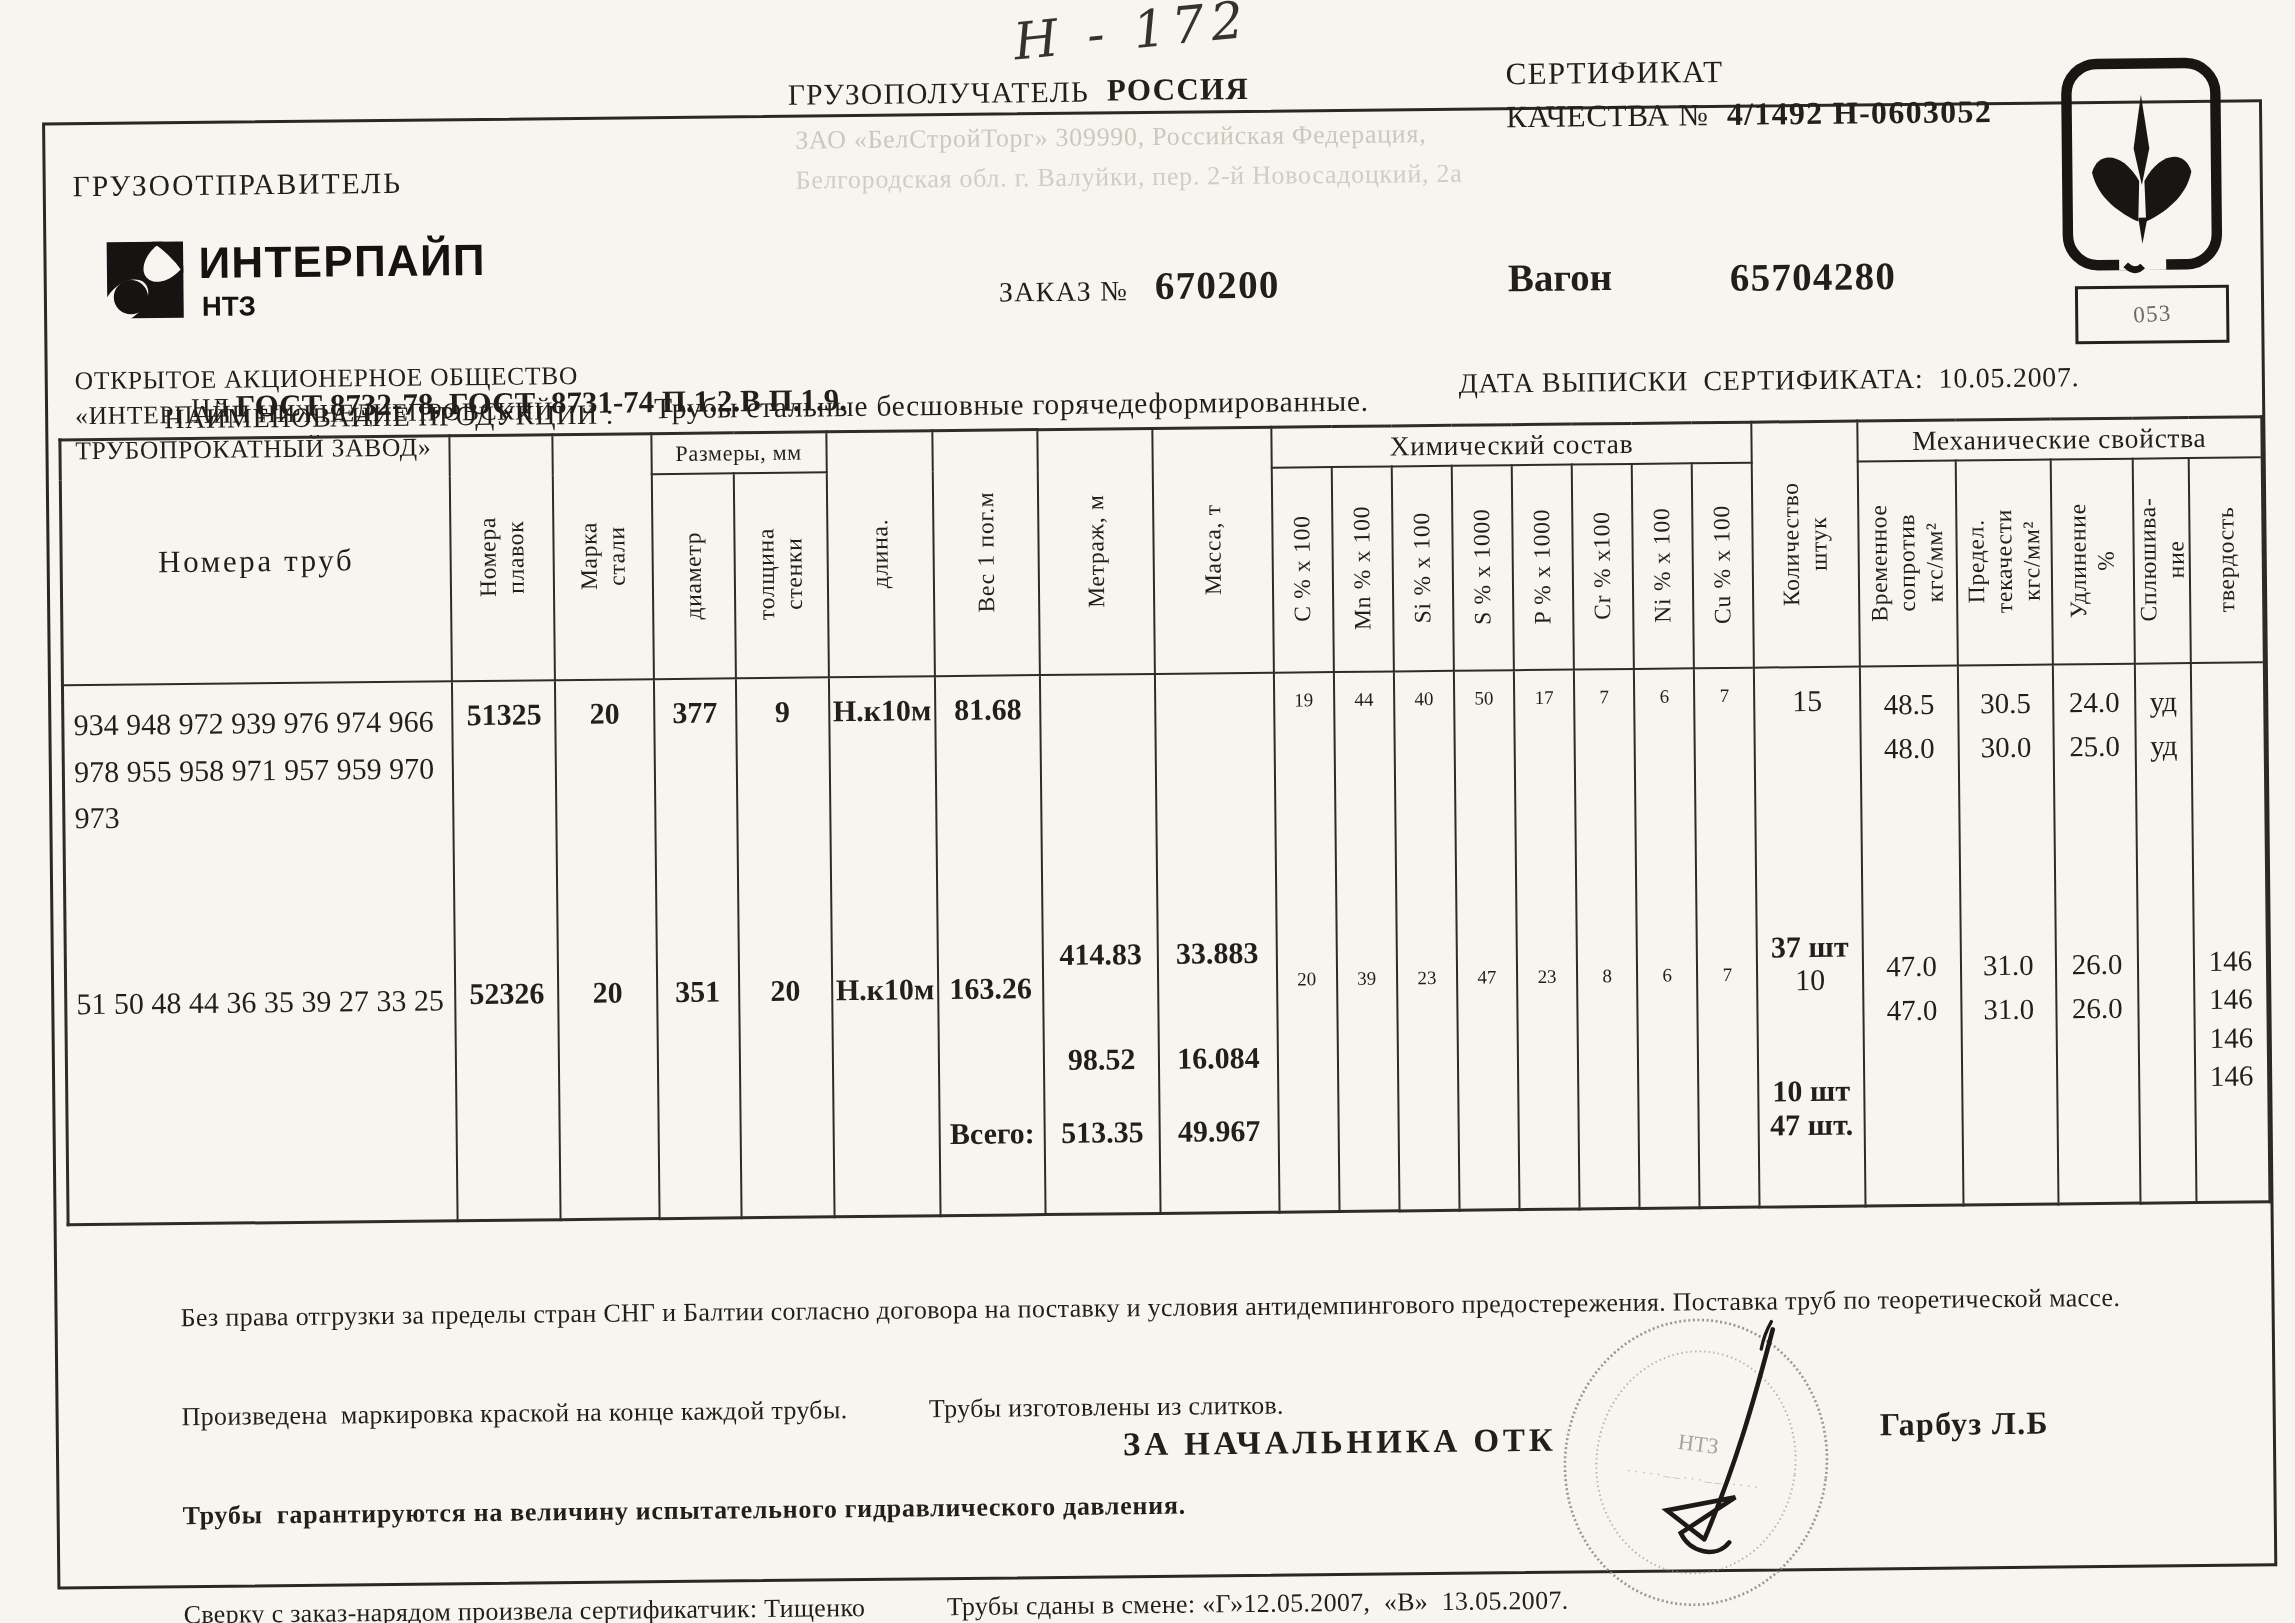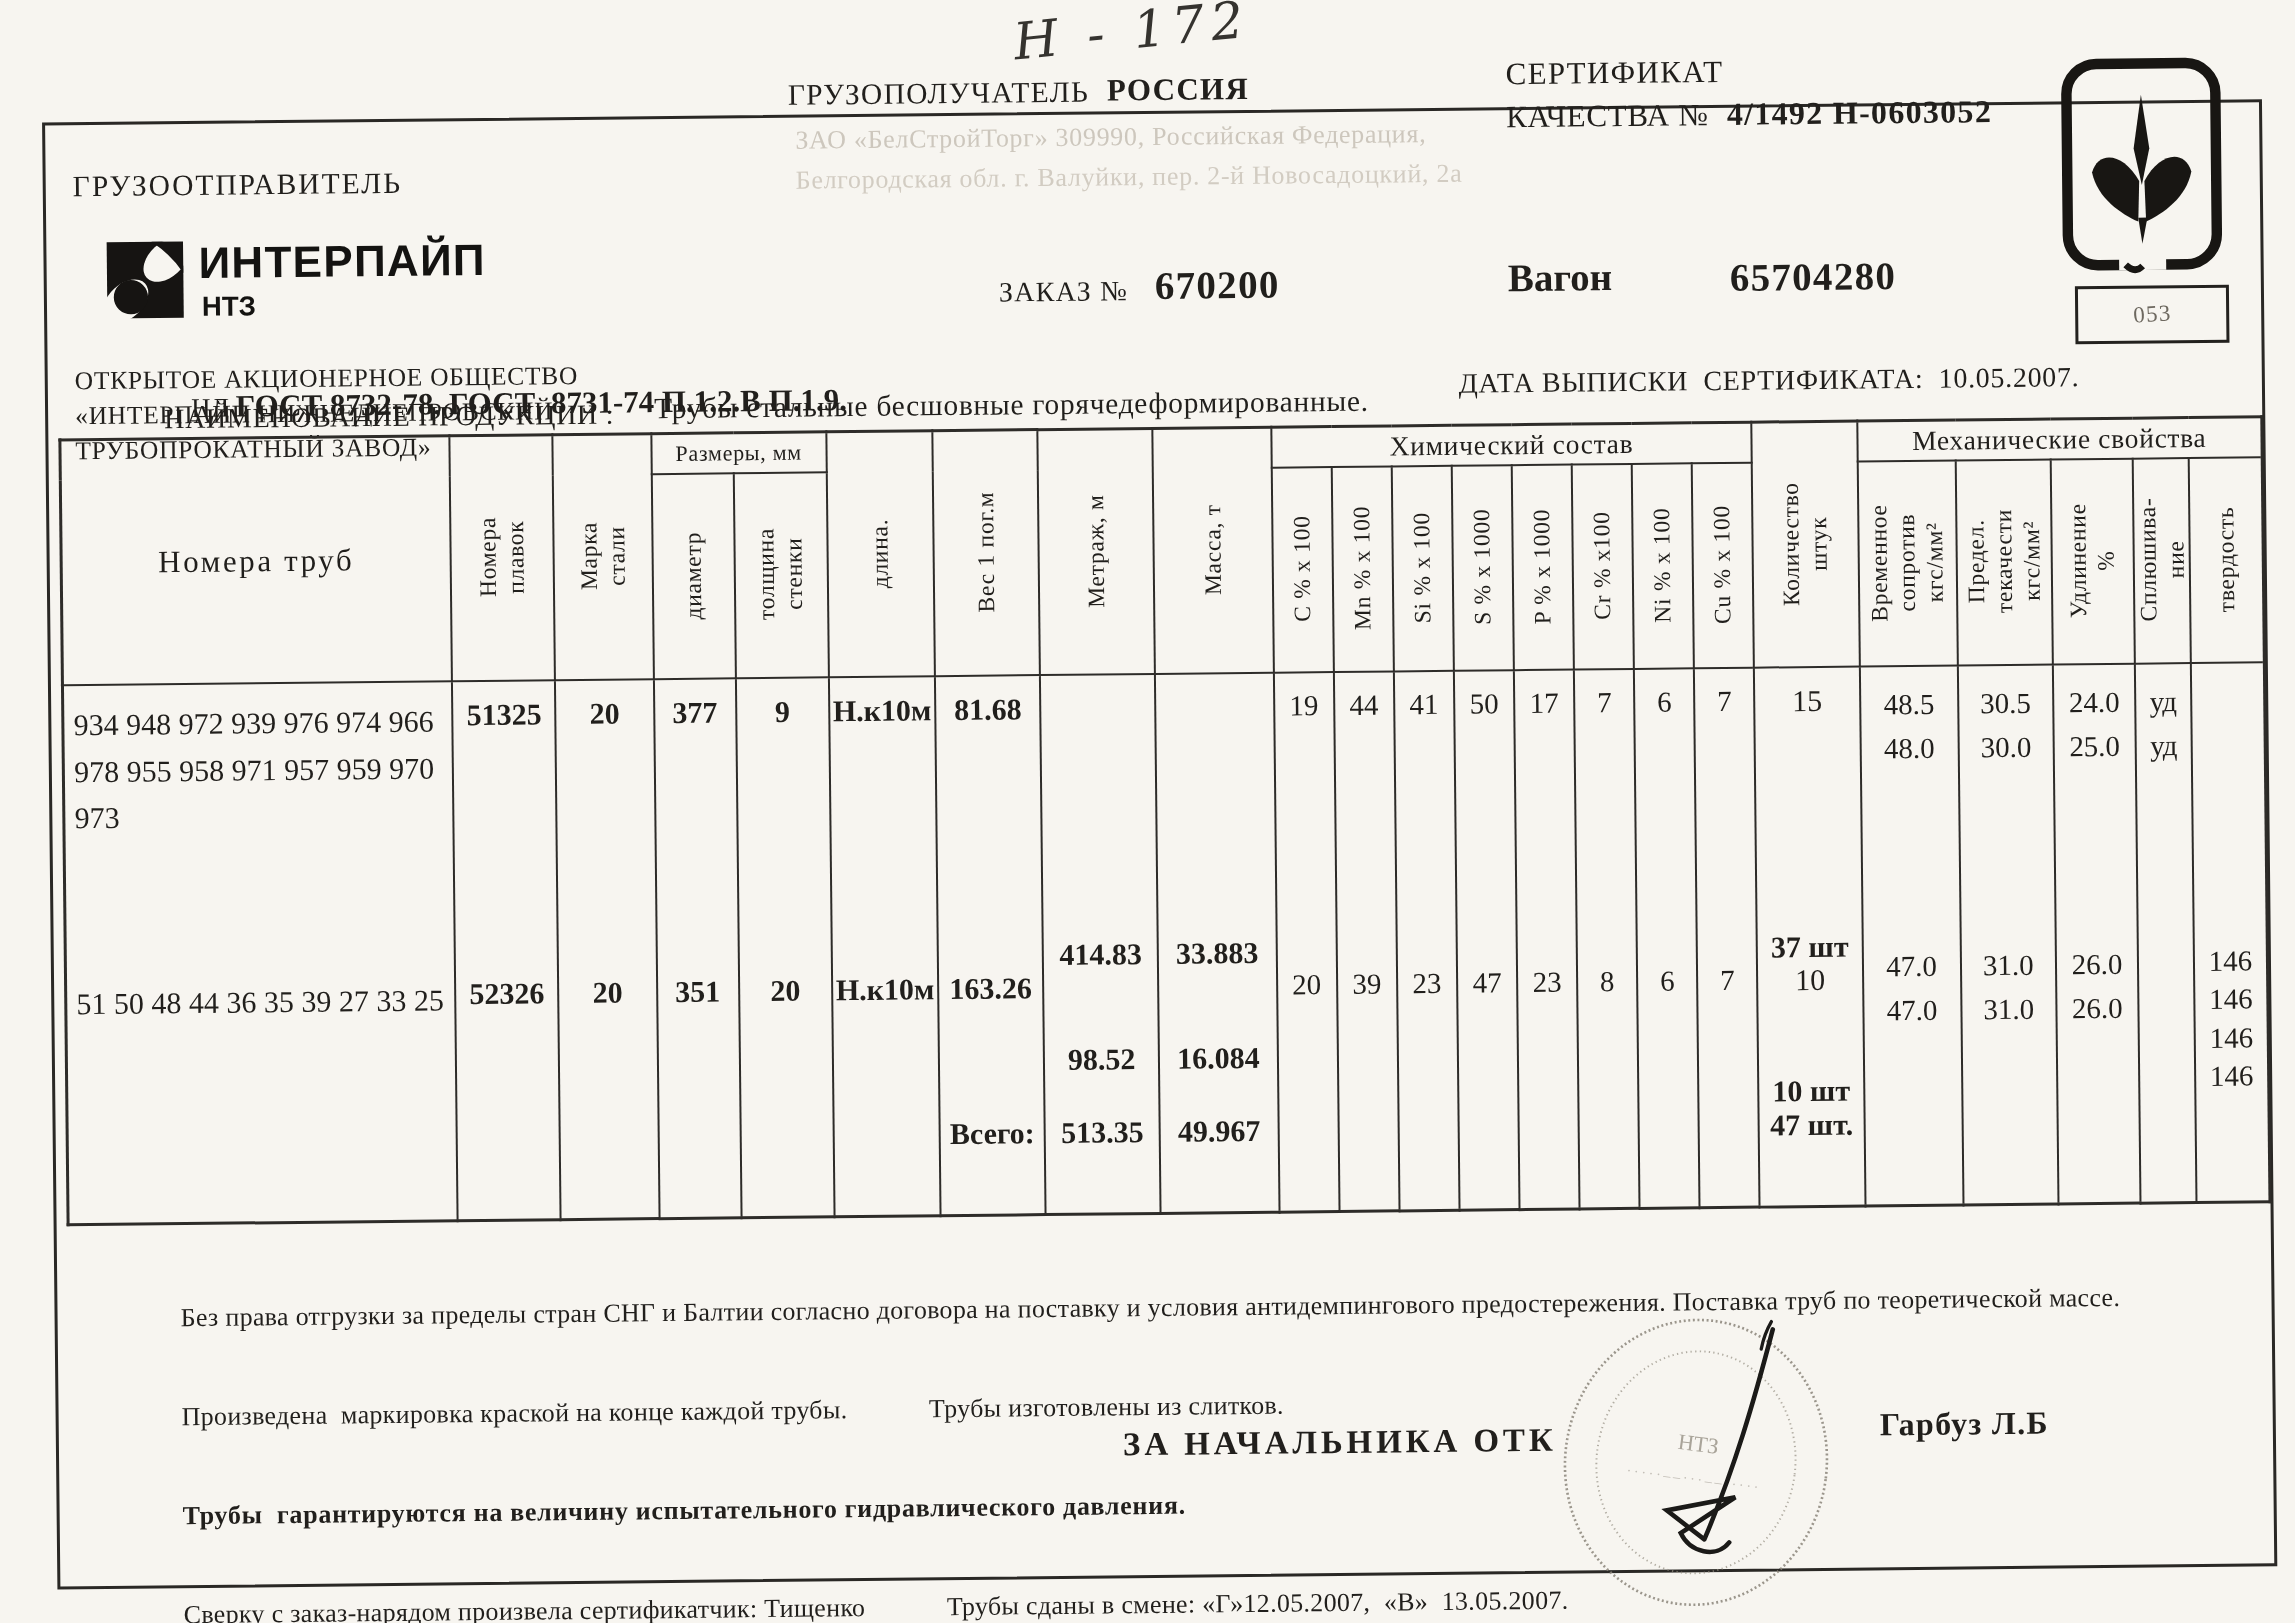--- a/index.html
+++ b/index.html
@@ -64,21 +64,21 @@
   .vert{
     writing-mode:vertical-rl;transform:rotate(180deg);
     white-space:pre-line;display:inline-block;
     font-size:23.6px;line-height:1.18;letter-spacing:0.7px;
   }
   tr.body-row td{height:537px;vertical-align:top;}
   .cw{position:relative;width:100%;height:100%;}
   .v{position:absolute;left:0;right:0;text-align:center;white-space:pre-line;font-size:30px;}
   .left{text-align:left;padding-left:9.2px;line-height:1.55;}
   .bold{font-weight:bold;}
-  .chemv{font-size:29px;}
+  .chemv{font-size:19px;}
   .ml{font-size:29px;line-height:1.5;}
   .hardv{font-size:29px;line-height:1.32;}
   .t25{top:16.4px;}.t400{top:262px;}.t425{top:278px;}.t450{top:295px;}
   .t560{top:367px;}.t620{top:406px;}.t672{top:440px;}
   
   .footer{left:175px;top:1225px;font-size:26px;line-height:33px;white-space:pre;letter-spacing:0.3px;}
   .footer .fline{margin:0;}
   .footer .fbold{font-weight:bold;letter-spacing:0.7px;}
   .sig-title{left:1116px;top:1426px;font-size:33px;font-weight:bold;letter-spacing:3.9px;}
   .sig-name{left:1873px;top:1414px;font-size:32px;font-weight:bold;letter-spacing:1.3px;}
@@ -288,21 +288,21 @@
         </div>
           </td>
         <td>
             <div class="cw">
           <div class="v t25 chemv">44</div>
           <div class="v t450 chemv">39</div>
         </div>
           </td>
         <td>
             <div class="cw">
-          <div class="v t25 chemv">41</div>
+          <div class="v t25 chemv">40</div>
           <div class="v t450 chemv">23</div>
         </div>
           </td>
         <td>
             <div class="cw">
           <div class="v t25 chemv">50</div>
           <div class="v t450 chemv">47</div>
         </div>
           </td>
         <td>

